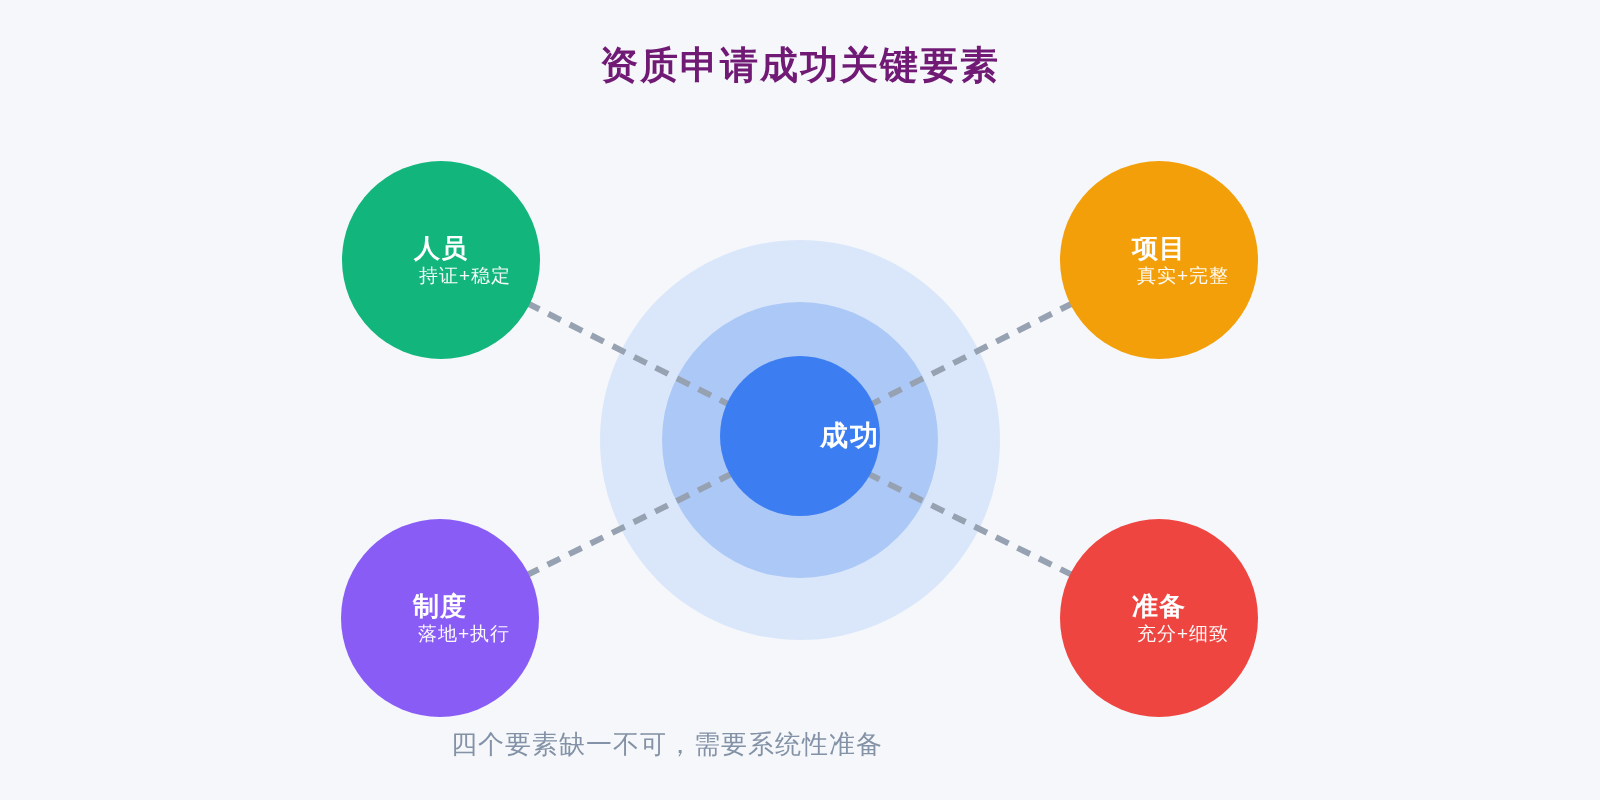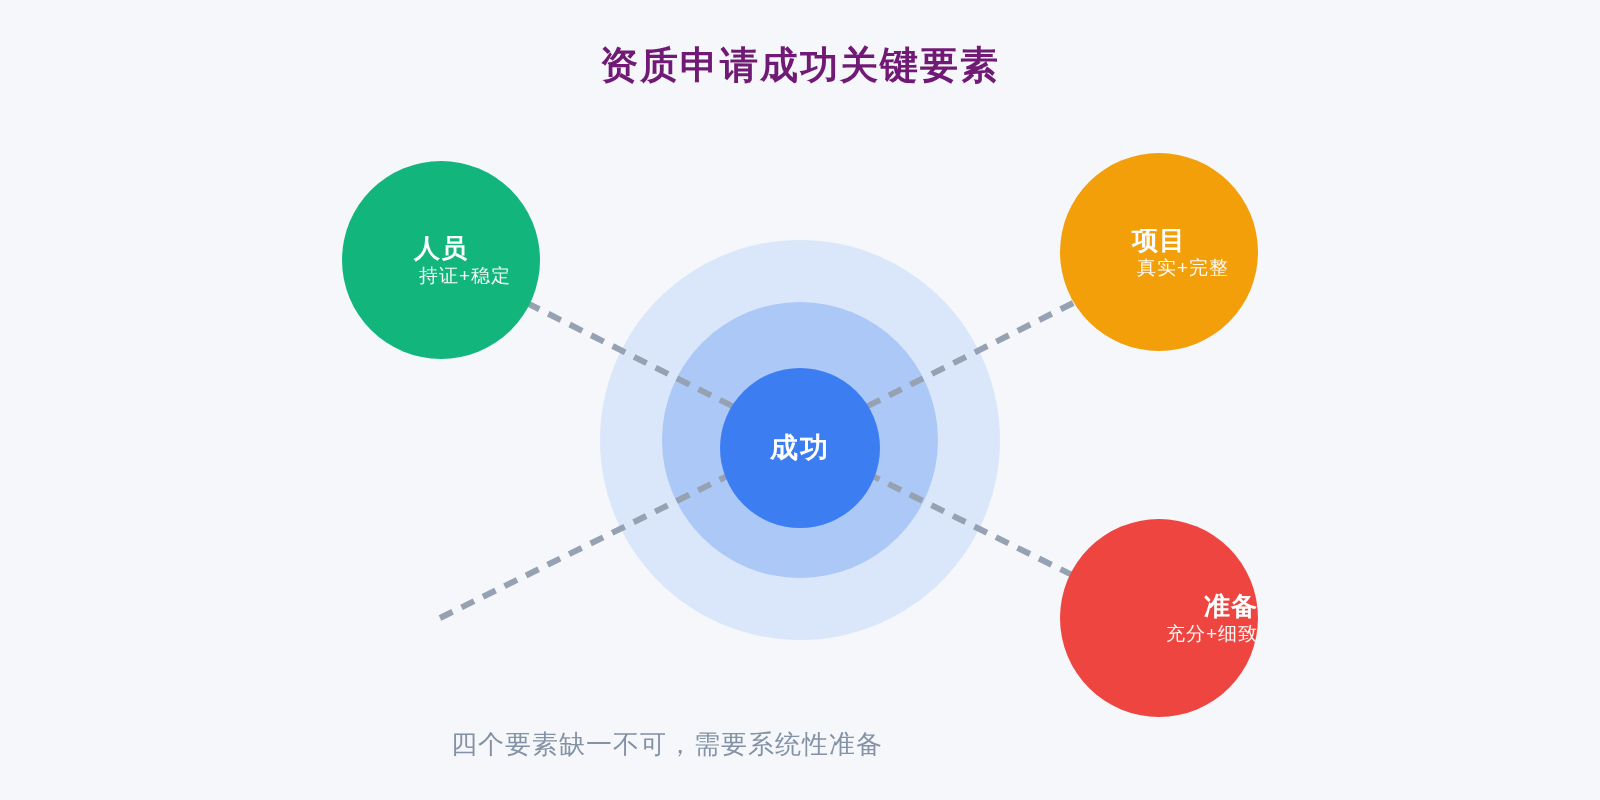--- a/index.html
+++ b/index.html
@@ -37,48 +37,48 @@
     width: 1600px; height: 800px;
     z-index: 2;
   }
   .connector {
     fill: none;
     stroke-width: 6;
     stroke-dasharray: 14 10;
   }
   .center-circle {
     position: absolute;
-    left: 720px; top: 368px;
+    left: 720px; top: 356px;
     width: 160px; height: 160px;
     border-radius: 50%;
     z-index: 3;
     display: flex;
     align-items: center;
-    justify-content: center;
+    justify-content: flex-end;
   }
   .center-label {
     color: #ffffff;
     font-size: 28px;
     font-weight: 600;
     letter-spacing: 2px;
     line-height: 1;
   }
   .factor {
     position: absolute;
     width: 198px; height: 198px;
     border-radius: 50%;
     z-index: 3;
     display: flex;
     flex-direction: column;
     align-items: center;
     justify-content: center;
     gap: 5px;
   }
   .factor-tl { left: 342px;  top: 161px; }
-  .factor-tr { left: 1060px; top: 153px; }
+  .factor-tr { left: 1060px; top: 161px; }
   .factor-bl { left: 341px;  top: 519px; }
   .factor-br { left: 1060px; top: 519px; }
   .factor-label {
     color: #ffffff;
     font-size: 26px;
     font-weight: 700;
     letter-spacing: 1px;
     line-height: 1;
   }
   .factor-sublabel {
@@ -125,21 +125,25 @@
   <div class="factor factor-tl" style="background: rgb(18, 181, 124);">
     <div class="factor-label">人员</div>
     <div class="factor-sublabel">持证+稳定</div>
   </div>
 
   <div class="factor factor-tr" style="background: rgb(243, 159, 10);">
     <div class="factor-label">项目</div>
     <div class="factor-sublabel">真实+完整</div>
   </div>
 
+  <div class="factor factor-bl" style="background: rgb(138, 92, 246);">
+    <div class="factor-label">制度</div>
+    <div class="factor-sublabel">落地+执行</div>
+  </div>
 
-  <div class="factor factor-br" style="background: rgb(238, 69, 64); align-items: flex-end;">
+  <div class="factor factor-br" style="background: rgb(238, 69, 64);">
     <div class="factor-label">准备</div>
     <div class="factor-sublabel">充分+细致</div>
   </div>
 
   <div class="caption" style="color: rgb(131, 146, 166);">四个要素缺一不可，需要系统性准备</div>
 
 </div>
 
 </body></html>

